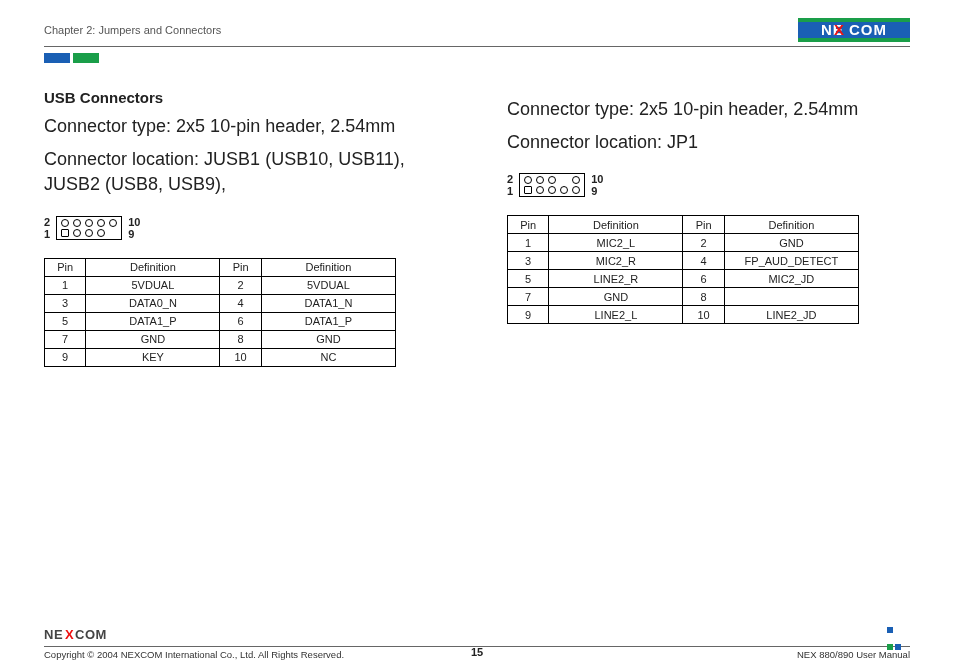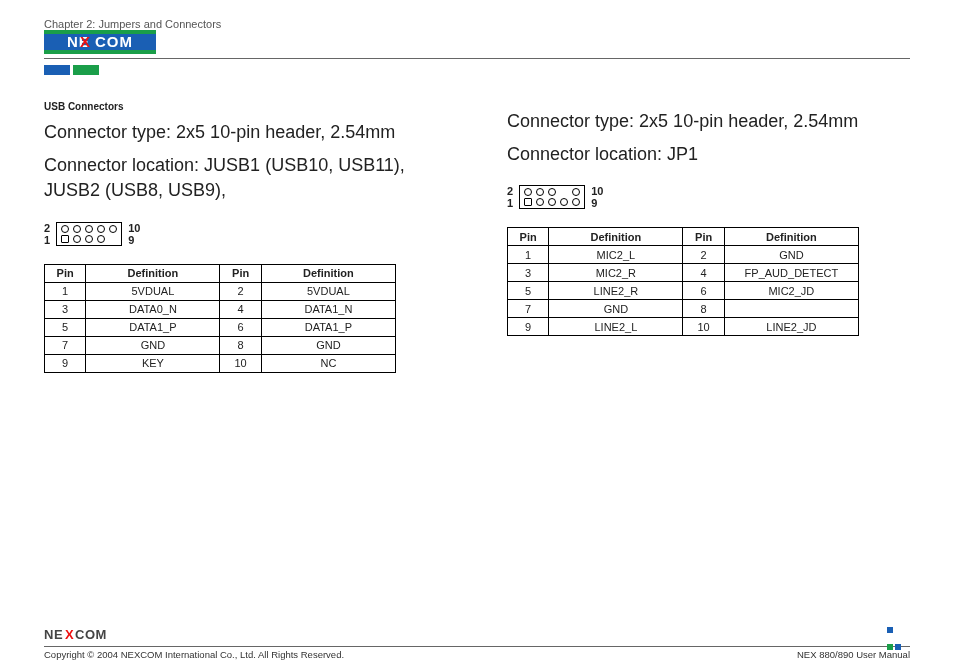--- a/index.html
+++ b/index.html
@@ -13,46 +13,46 @@
   html,body{margin:0;padding:0;}
   body{
     width:954px;height:672px;
     font-family:"Segoe UI",Arial,Helvetica,sans-serif;
     font-size:12px;
     color:var(--text);
     background:#fff;
     position:relative;
     padding:18px 44px 0 44px;
   }
-  .hdr{display:flex;justify-content:space-between;align-items:flex-start;flex-direction:column;}
+  .hdr{display:flex;justify-content:space-between;align-items:center;}
   .chap{font-size:11px;color:var(--muted);}
   .logo-top svg,.logo-bot svg{display:block;}
   .hrule{margin-top:4px;border-top:1px solid #666;}
   .bars{margin-top:6px;height:12px;display:flex;gap:3px;}
   .bars span{display:block;width:26px;height:10px;}
   .bars span:first-child{background:var(--nex-blue);}
   .bars span:last-child{background:var(--nex-green);}
   .cols{display:flex;gap:60px;margin-top:24px;}
   .col{flex:1;}
-  h2{font-size:10px;font-weight:700;margin:0 0 6px 0;}
+  h2{font-size:15px;font-weight:700;margin:0 0 6px 0;}
   .spec{font-size:18px;line-height:1.4;margin-top:8px;}
   .spec .indent{padding-left:112px;display:block;}
   .pinhdr{margin-top:18px;display:flex;align-items:center;gap:6px;font-size:11px;}
   .pinlabels-l{display:flex;flex-direction:column;align-items:flex-end;gap:0;font-weight:700;}
   .pinlabels-r{display:flex;flex-direction:column;align-items:flex-start;gap:0;font-weight:700;}
   .pinbox{border:1.5px solid #000;padding:2px 4px;display:flex;flex-direction:column;gap:2px;}
   .pinrow{display:flex;gap:4px;}
   .ph{width:8px;height:8px;border:1.3px solid #000;border-radius:50%;}
   .ph.sq{border-radius:1px;}
   .ph.blank{border-color:transparent;}
   table.pintbl{border-collapse:collapse;margin-top:18px;width:352px;font-size:11px;}
   table.pintbl th,table.pintbl td{border:1px solid #000;padding:2px 6px;text-align:center;height:18px;}
   table.pintbl th.pin{width:40px;}
   table.pintbl th.def{width:130px;}
-  table.pintbl th{font-weight:700;}
+  table.pintbl th{font-weight:400;}
   .footer{position:absolute;left:44px;right:44px;bottom:12px;}
   .frule{border-top:1px solid #666;margin-top:4px;padding-top:2px;display:flex;justify-content:space-between;align-items:center;font-size:9.5px;color:#333;}
   .fbar{display:flex;justify-content:space-between;align-items:center;margin-top:42px;}
   .pgnum{position:absolute;left:0;right:0;text-align:center;font-size:11px;font-weight:700;bottom:2px;}
   .deco{width:24px;height:16px;}
   .deco span{display:inline-block;width:6px;height:6px;margin:1px;}
 </style>
 </head>
 <body>
 
@@ -248,13 +248,14 @@
     </div>
     <div class="deco">
       <span style="background:#1a5fb4;vertical-align:top;"></span><br>
       <span style="background:#1a9e49;"></span><span style="background:#1a5fb4;"></span>
     </div>
   </div>
   <div class="frule">
     <span>Copyright © 2004 NEXCOM International Co., Ltd. All Rights Reserved.</span>
     <span>NEX 880/890 User Manual</span>
   </div>
+  <div class="pgnum">15</div>
 </div>
 
 </body></html>

